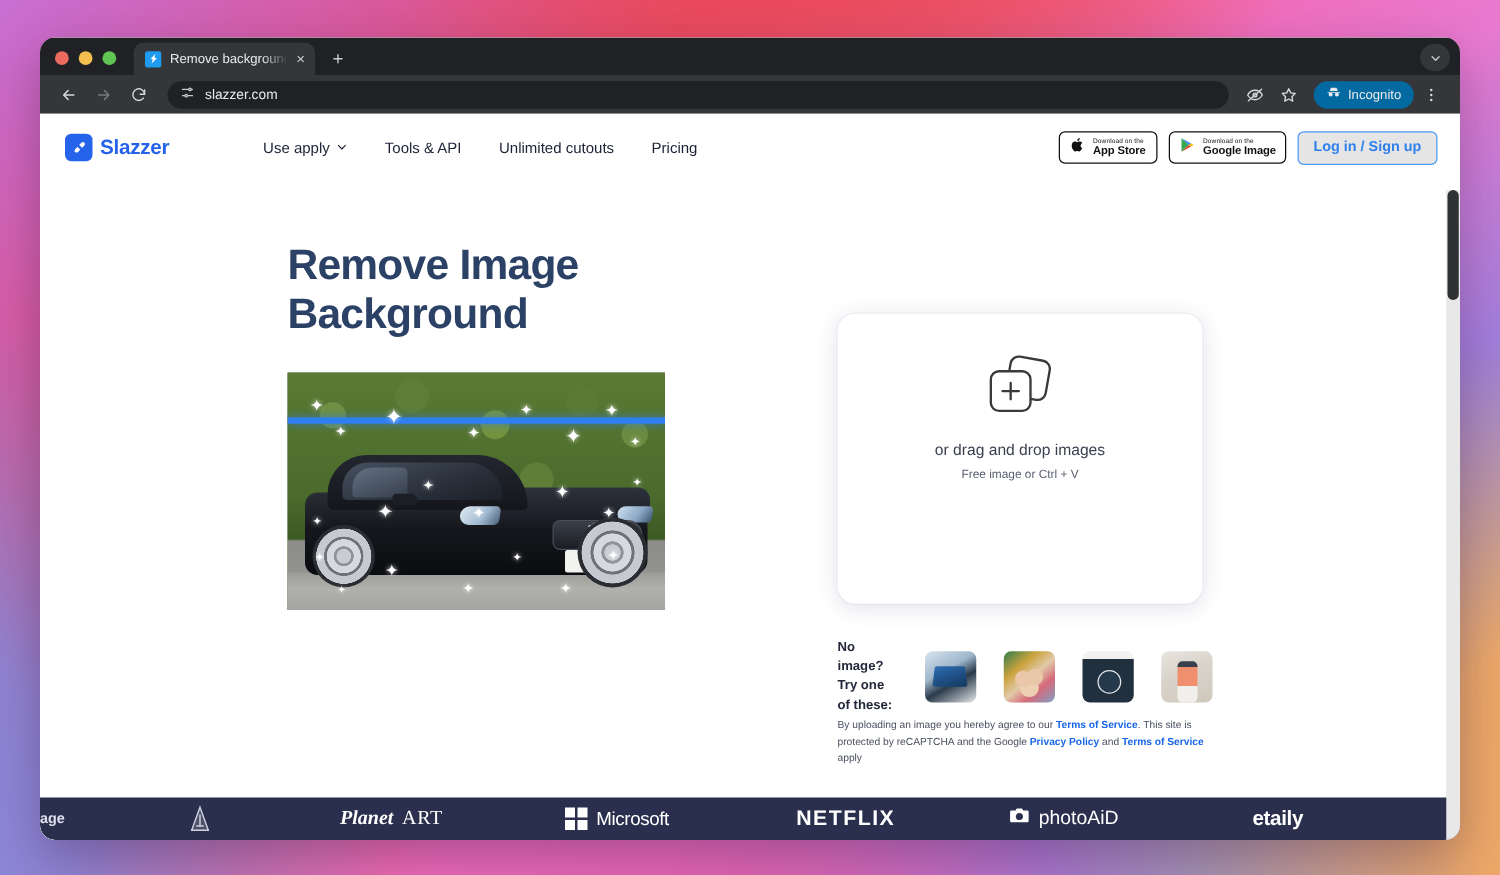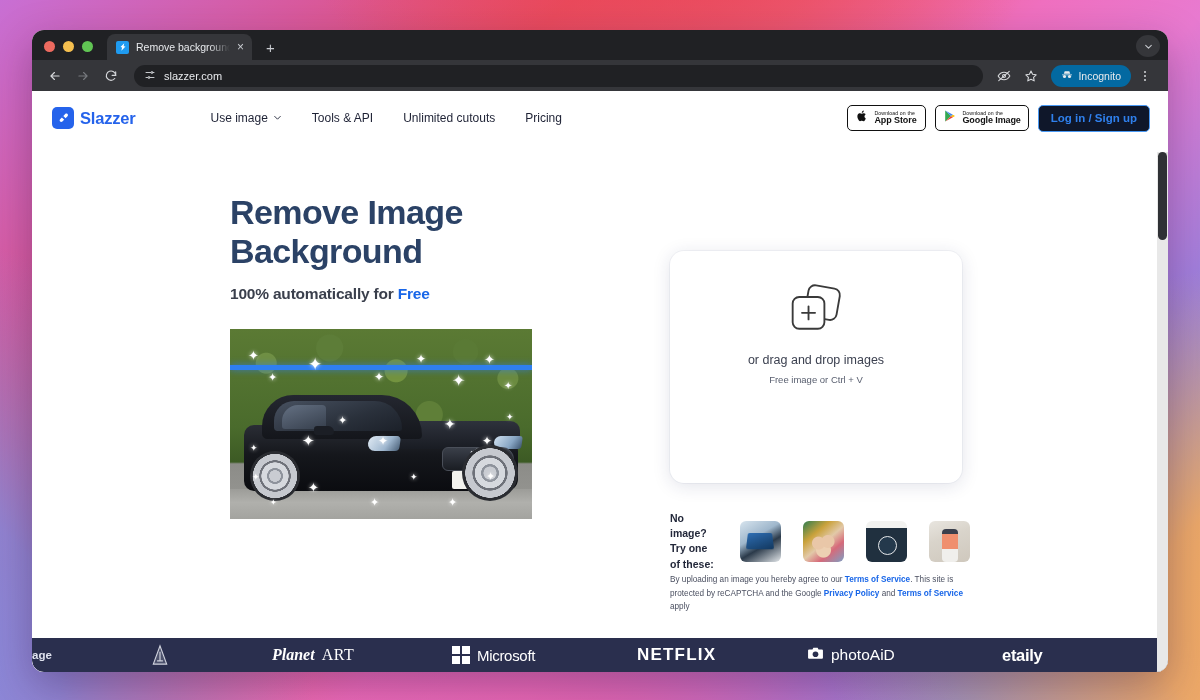--- a/index.html
+++ b/index.html
@@ -180,21 +180,21 @@
   .storebtn .st-sm { font-size: 5.2px; color: #111; letter-spacing: 0.1px; }
   .storebtn .st-lg { font-size: 9px; color: #111; font-weight: 700; letter-spacing: -0.1px; }
   .loginbtn {
     height: 27px;
     border: 1px solid #4a9af5;
     border-radius: 5px;
     color: #2f80ed;
     font-size: 11.5px; font-weight: 600;
     display: flex; align-items: center;
     padding: 0 12px;
-    background: #0f172a;
+    background: #e5e5e5;
   }
 
   
   .hero { display: flex; padding: 48px 0 0 0; }
   .hero-left { width: 560px; padding-left: 198px; }
   .h1 {
     font-size: 34px; line-height: 1.16;
     font-weight: 800; color: #2b4266;
     letter-spacing: -0.6px;
   }
@@ -530,21 +530,21 @@
               <path d="M16.2 3.4c1.6 1.6 1.7 4.2.2 5.8l-7 7.2c-1.5 1.6-4 1.6-5.6 0 1.6 1.6 4.1 1.6 5.6 0l7-7.2c1.5-1.6 1.4-4.2-.2-5.8z" fill="#fff"></path>
               <path d="M14.8 4.9 6.6 13.3c-1 1-1 2.6 0 3.6s2.6 1 3.6 0l8.2-8.4c1-1 1-2.6 0-3.6s-2.6-1-3.6 0z" fill="#fff"></path>
               <path d="M11.2 7.4 8.9 9.8l5.5 5.3 2.3-2.4z" fill="#2563eb"></path>
             </svg>
         </span>
         <span class="logo-text">Slazzer</span>
       </div>
 
       <div class="navlinks">
         <span class="navlink">
-          <span>Use image</span>
+          <span>Use apply</span>
           <span class="caret">
             <svg viewBox="0 0 16 16" width="9" height="9">
                 <path d="M3 6l5 5 5-5" stroke="currentColor" stroke-width="1.6" fill="none" stroke-linecap="round" stroke-linejoin="round"></path>
               </svg>
           </span>
         </span>
         <span class="navlink">Tools &amp; API</span>
         <span class="navlink">Unlimited cutouts</span>
         <span class="navlink">Pricing</span>
       </div>
@@ -579,23 +579,20 @@
         <div class="loginbtn">Log in / Sign up</div>
       </div>
     </div>
 
     <div class="hero">
       <div class="hero-left">
         <h1 class="h1">
           <span>Remove Image</span><br>
           <span>Background</span>
         </h1>
-        <div class="sub">
-          <span>100% automatically for </span><span class="free">Free</span>
-        </div>
 
         <div class="carwrap">
           <div class="hedge"></div>
           <div class="road"></div>
           <div class="car">
             <div class="car-body"></div>
             <div class="car-hood"></div>
             <div class="car-roof"></div>
             <div class="car-glass"></div>
             <div class="car-glass2"></div>

